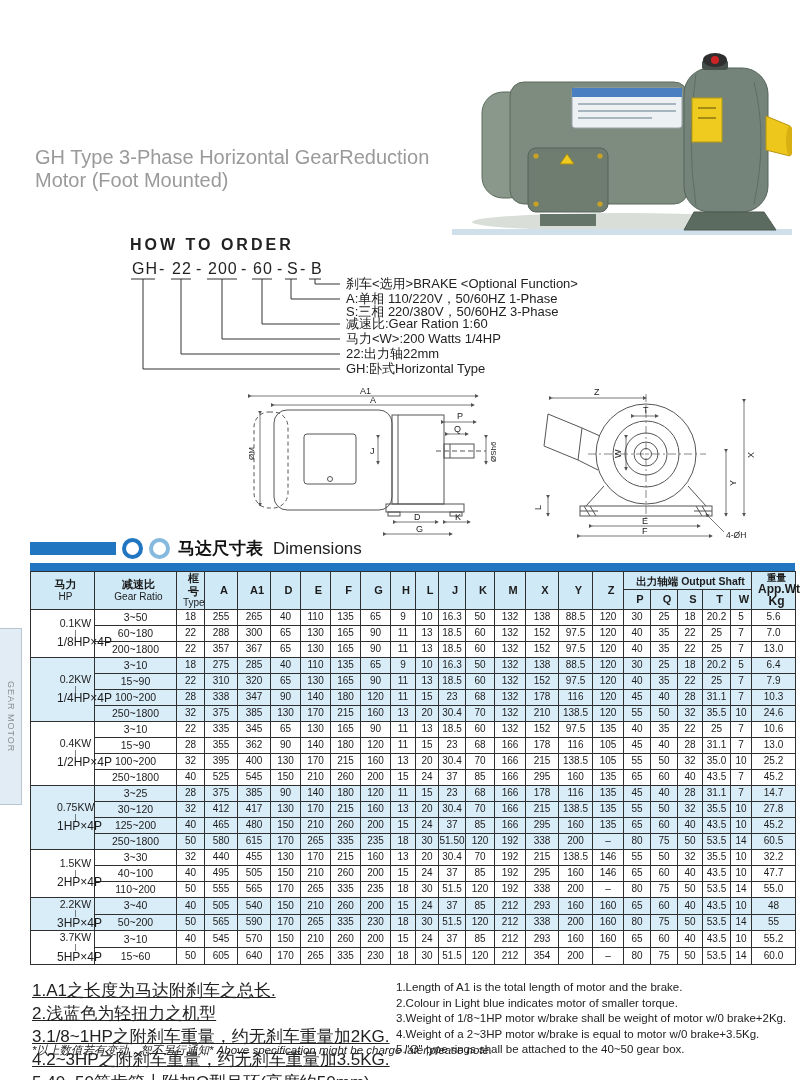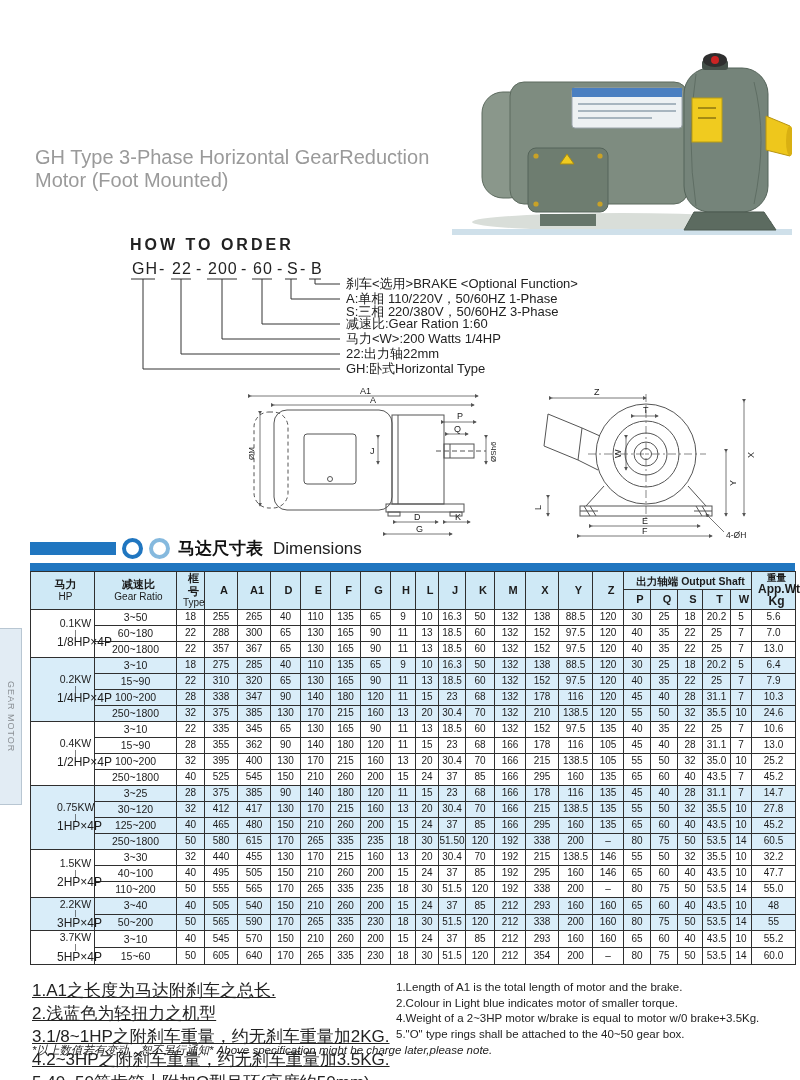--- a/index.html
+++ b/index.html
@@ -920,18 +920,19 @@
   <div class="notes-cn">
       <div>1.A1之长度为马达附刹车之总长.</div>
       <div>2.浅蓝色为轻扭力之机型</div>
       <div>3.1/8~1HP之附刹车重量，约无刹车重量加2KG.</div>
       <div>4.2~3HP之附刹车重量，约无刹车重量加3.5KG.</div>
       <div>5.40~50筒齿箱上附加O型吊环(高度约50mm).</div>
     </div>
   <div class="notes-en">
       <div>1.Length of A1 is the total length of motor and the brake.</div>
       <div>2.Colour in Light blue indicates motor of smaller torque.</div>
+      <div>3.Weight of 1/8~1HP motor w/brake shall be weight of motor w/0 brake+2Kg.</div>
       <div>4.Weight of a 2~3HP motor w/brake is equal to motor w/0 brake+3.5Kg.</div>
       <div>5."O" type rings shall be attached to the 40~50 gear box.</div>
     </div>
   <div class="bottom-note">*以上数值若有变动，恕不另行通知* Above specification might be charge later,please note.</div>
 
 </div>
 
 </body></html>

